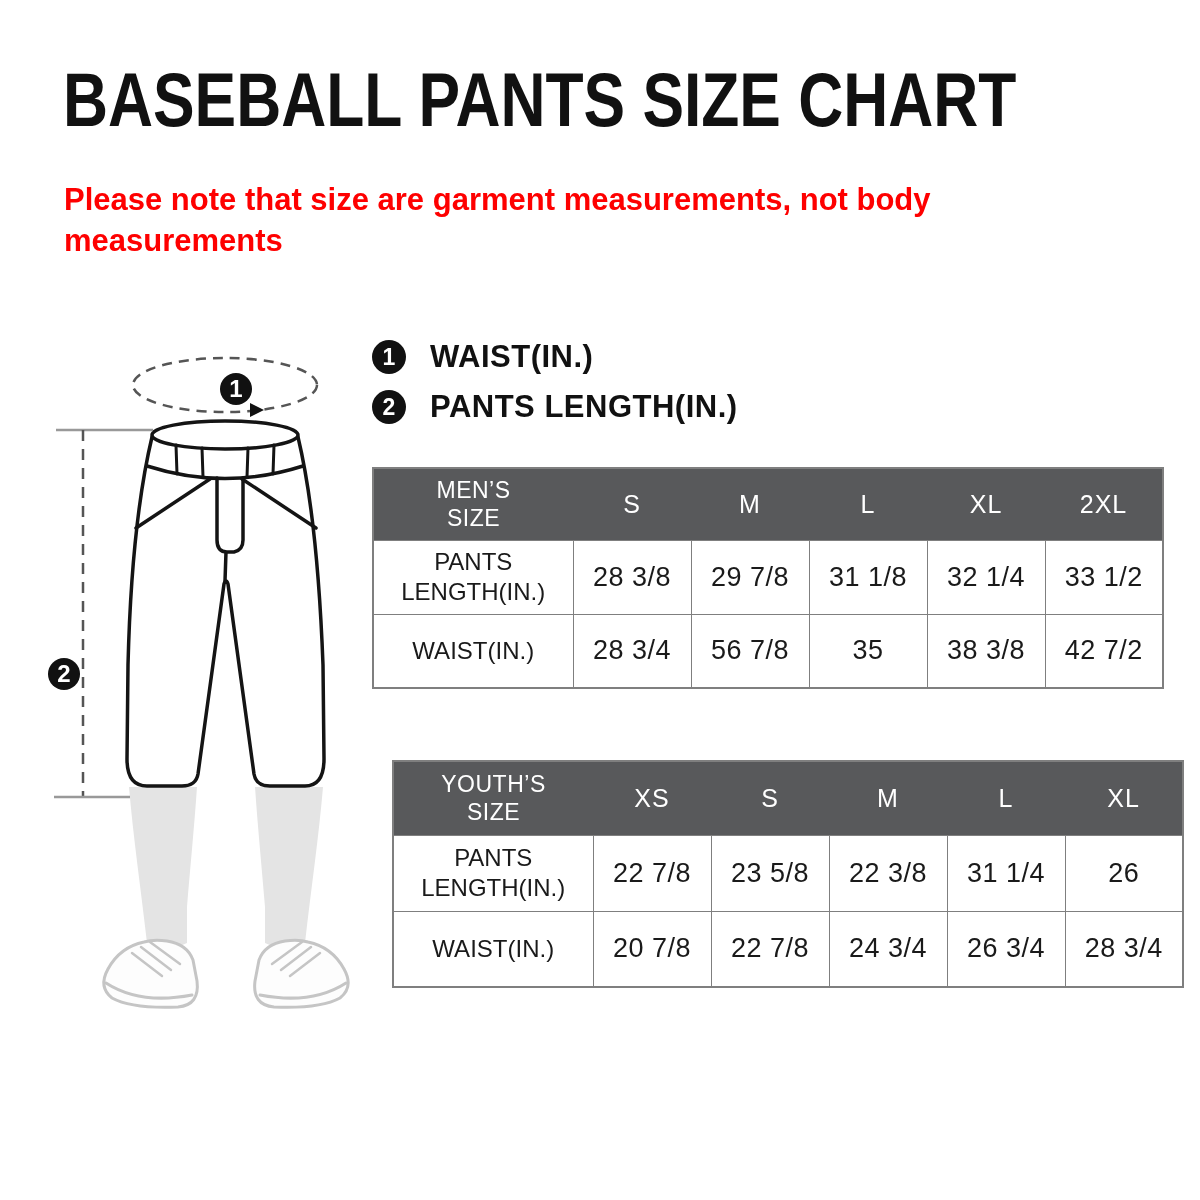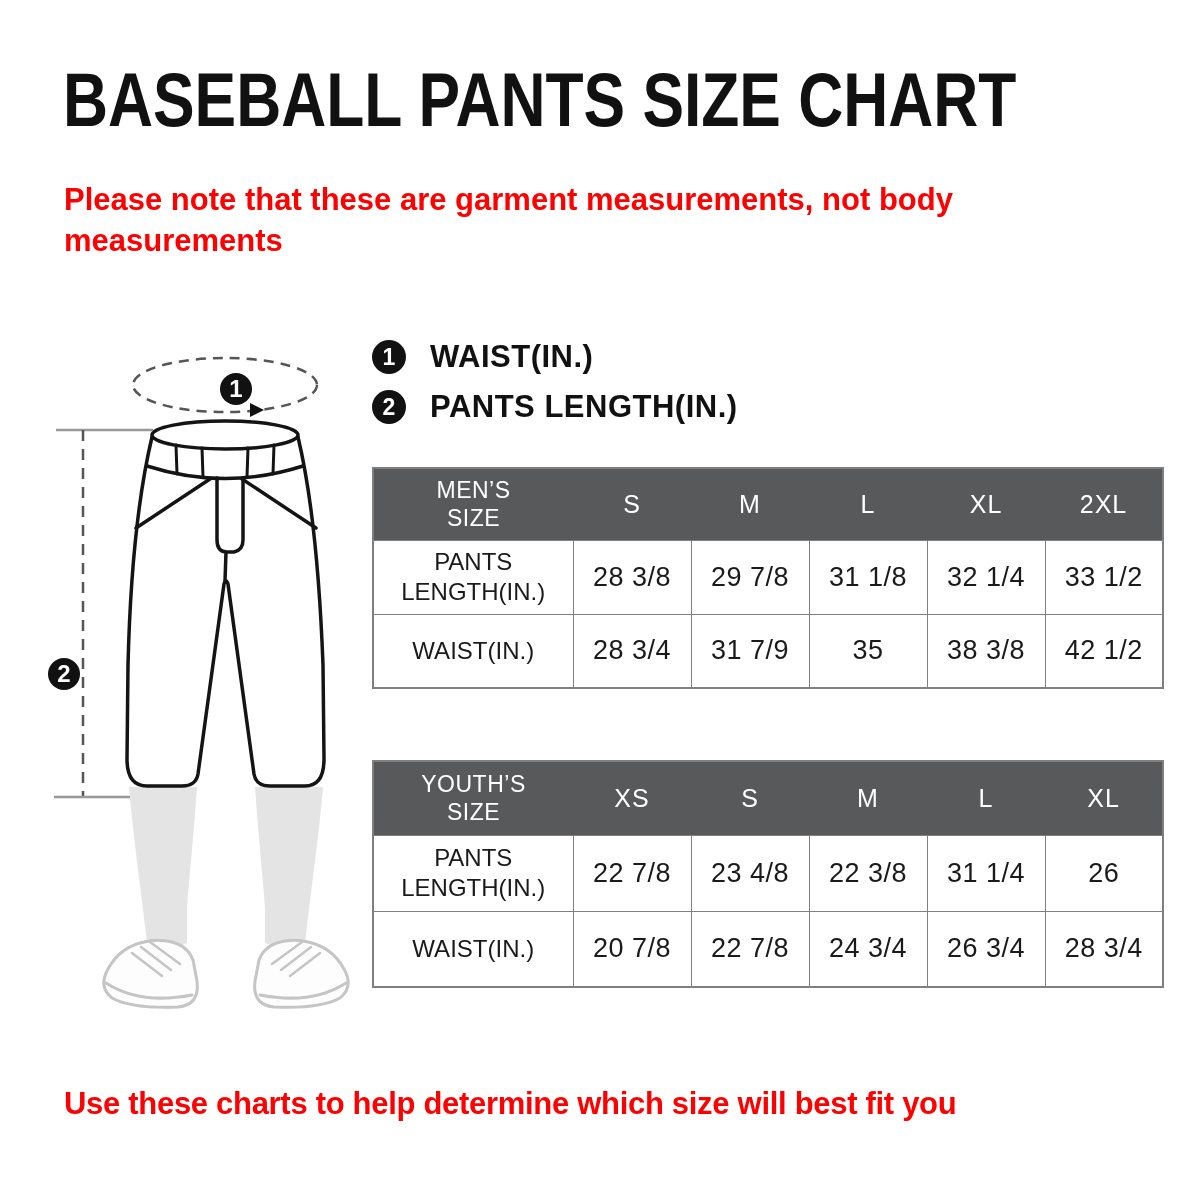--- a/index.html
+++ b/index.html
@@ -35,21 +35,21 @@
     font-size:23px;font-weight:700;flex:0 0 34px;
   }
   .legend-label{margin-left:24px;font-size:31px;font-weight:700;letter-spacing:.5px;color:#111;}
 
   table.size-table{
     position:absolute;left:372px;width:790px;
     border-collapse:collapse;table-layout:fixed;background:#0f766e;
     border:2px solid var(--border-gray);
   }
   .size-table.mens{top:467px;}
-  .size-table.youths{top:760px;}
+  .size-table.youths{top:760px;margin-left:20px;}
   .size-table col.label-col{width:200px;}
   .size-table col.size-col{width:118px;}
   .size-table th{
     background:var(--header-gray);color:#fff;font-weight:400;
     text-align:center;vertical-align:middle;border:none;
   }
   .size-table thead tr{height:72px;}
   .size-table.youths thead tr{height:74px;}
   .size-table tbody tr{height:74px;}
   .size-table.youths tbody tr{height:76px;}
@@ -65,21 +65,21 @@
 
   .figure{position:absolute;left:40px;top:335px;width:340px;height:690px;}
 </style>
 </head>
 <body>
 
 <div class="canvas">
 
   <h1 class="page-title">BASEBALL PANTS SIZE CHART</h1>
 
-  <p class="note">Please note that these are garment measurements, not body measurements</p>
+  <p class="note">Please note that size are garment measurements, not body measurements</p>
 
   <svg class="figure" viewBox="0 0 340 690" xmlns="http://www.w3.org/2000/svg">
 
     <g fill="#e4e4e4" stroke="none">
       <path d="M89,452 L157,452 C154,495 150,535 147,572 L147,608 Q126,618 107,608 C101,555 93,500 89,452 Z"></path>
       <path d="M215,452 L283,452 C279,500 271,555 265,608 Q246,618 225,608 L225,572 C222,535 218,495 215,452 Z"></path>
     </g>
 
     <g fill="#fdfdfd" stroke="#c5c5c5" stroke-width="3" stroke-linejoin="round" stroke-linecap="round">
       <path d="M104,607 Q80,612 68,634 Q58,652 72,663 Q92,674 138,672 Q160,670 157,646 L153,625 Q147,609 127,606 Q114,604 104,607 Z"></path>
@@ -147,24 +147,24 @@
         <td class="row-label">PANTS LENGTH(IN.)</td>
         <td class="value">28 3/8</td>
         <td class="value">29 7/8</td>
         <td class="value">31 1/8</td>
         <td class="value">32 1/4</td>
         <td class="value">33 1/2</td>
       </tr>
       <tr>
         <td class="row-label">WAIST(IN.)</td>
         <td class="value">28 3/4</td>
-        <td class="value">31 7/9</td>
+        <td class="value">56 7/8</td>
         <td class="value">35</td>
         <td class="value">38 3/8</td>
-        <td class="value">42 1/2</td>
+        <td class="value">42 7/2</td>
       </tr>
     </tbody>
   </table>
 
   <table class="size-table youths">
     <colgroup>
         <col class="label-col">
         <col class="size-col">
         <col class="size-col">
         <col class="size-col">
@@ -178,31 +178,30 @@
         <th class="size-head">S</th>
         <th class="size-head">M</th>
         <th class="size-head">L</th>
         <th class="size-head">XL</th>
       </tr>
     </thead>
     <tbody>
       <tr>
         <td class="row-label">PANTS LENGTH(IN.)</td>
         <td class="value">22 7/8</td>
-        <td class="value">23 4/8</td>
+        <td class="value">23 5/8</td>
         <td class="value">22 3/8</td>
         <td class="value">31 1/4</td>
         <td class="value">26</td>
       </tr>
       <tr>
         <td class="row-label">WAIST(IN.)</td>
         <td class="value">20 7/8</td>
         <td class="value">22 7/8</td>
         <td class="value">24 3/4</td>
         <td class="value">26 3/4</td>
         <td class="value">28 3/4</td>
       </tr>
     </tbody>
   </table>
 
-  <p class="footer-note">Use these charts to help determine which size will best fit you</p>
 
 </div>
 
 </body></html>

